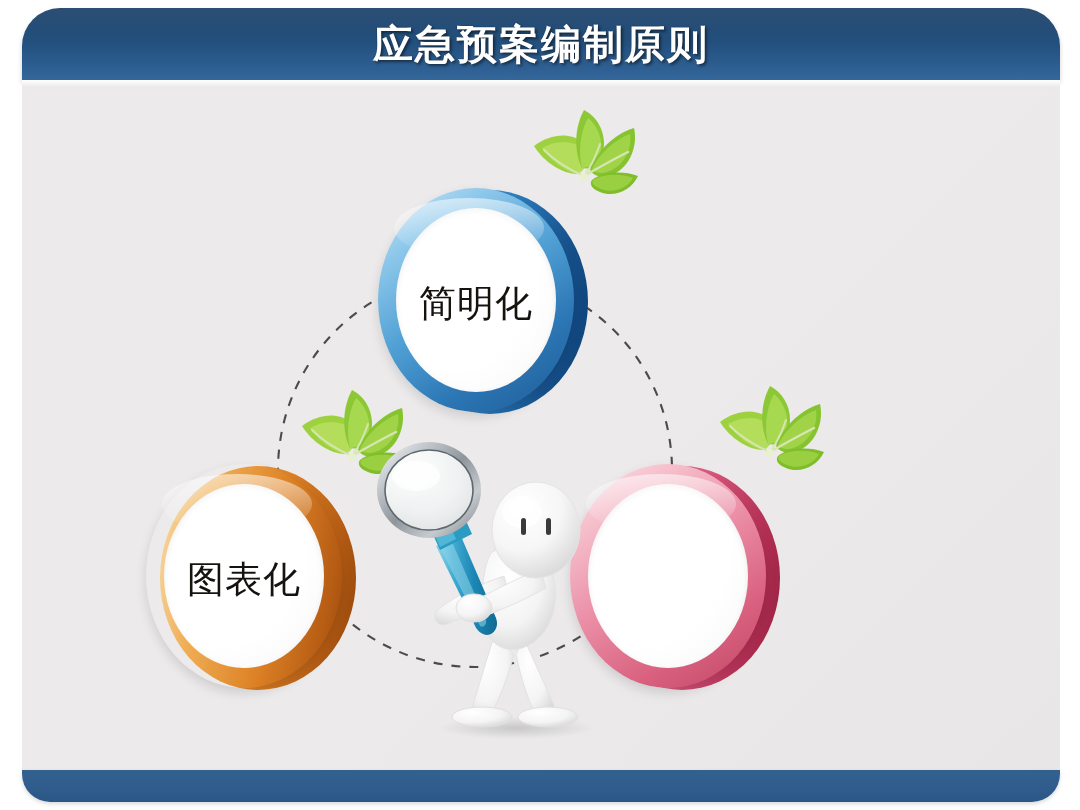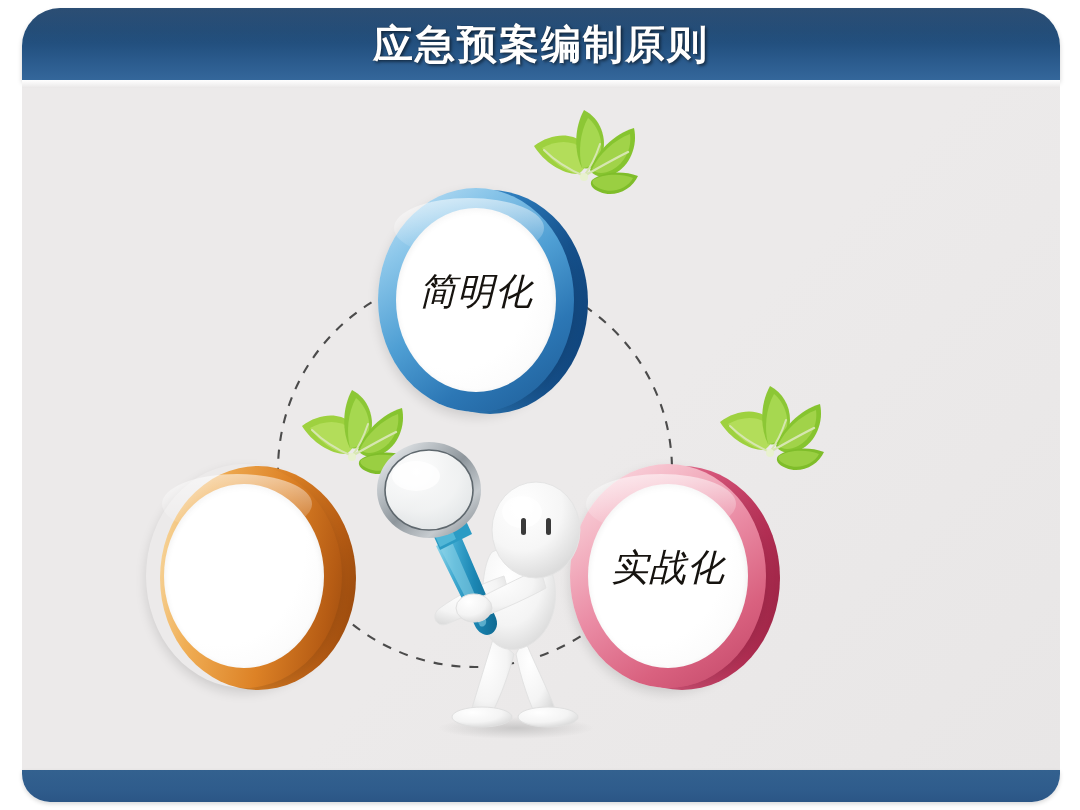--- a/index.html
+++ b/index.html
@@ -141,32 +141,31 @@
     top: 10px;
     width: 150px;
     height: 60px;
     border-radius: 50%;
     background: linear-gradient(180deg, rgba(255,255,255,0.55), rgba(255,255,255,0));
     pointer-events: none;
   }
   .disc .label {
     position: absolute;
     left: 18px;
-    top: 12px;
+    top: 24px;
     width: 160px;
     height: 184px;
     display: flex;
     align-items: center;
     justify-content: center;
     font-size: 37px;
     color: #16130f;
     font-weight: 500;
     letter-spacing: 1px;
     white-space: nowrap;
-    font-style: italic;
   }
 
   
   #disc-blue .side {
     background: linear-gradient(100deg, #9fd0ec 0%, #63aedd 22%, #2e7fc0 52%, #16518c 80%, #0e3f74 100%);
   }
   #disc-blue .ring {
     background: linear-gradient(145deg, #cfe8f8 0%, #8cc7ea 22%, #4f9fd4 48%, #2c77b5 72%, #1d5b95 100%);
   }
 
@@ -240,20 +239,21 @@
         <path d="M80 86 C66 80 52 72 40 60" stroke="#d6e6b0" stroke-width="2" fill="none" stroke-linecap="round"></path>
         <circle cx="80" cy="87" r="4" fill="#e8f1cf"></circle>
       </g>
     </svg>
 
     <div class="disc" id="disc-orange" style="left:124px; top:376px;">
       <div class="side"></div>
       <div class="ring"></div>
       <div class="face"></div>
       <div class="gloss"></div>
+      <div class="label">图表化</div>
     </div>
     <svg class="leaves" style="left:250px; top:282px;" viewBox="0 0 150 120">
       <g>
         <path d="M74 84 C58 84 40 72 30 56 C46 44 66 42 78 52 C88 60 86 76 74 84 Z" fill="#9ed13f"></path>
         <path d="M74 84 C62 82 48 72 38 58 C52 50 68 50 78 58 C86 65 84 78 74 84 Z" fill="#b6df5f" opacity="0.85"></path>
         <path d="M78 78 C70 62 70 38 80 20 C96 28 104 48 98 66 C94 76 86 80 78 78 Z" fill="#8cc735"></path>
         <path d="M78 78 C74 62 76 42 84 28 C94 36 100 52 96 64 C92 73 85 78 78 78 Z" fill="#aada55" opacity="0.85"></path>
         <path d="M86 80 C92 62 110 44 130 38 C134 56 126 76 110 84 C100 89 90 87 86 80 Z" fill="#86c42f"></path>
         <path d="M88 79 C95 64 110 50 126 44 C128 58 121 73 108 80 C100 84 92 84 88 79 Z" fill="#a6d64d" opacity="0.85"></path>
         <path d="M88 90 C98 82 118 80 134 86 C128 100 110 108 96 102 C88 99 85 94 88 90 Z" fill="#7fbd2a"></path>
@@ -263,21 +263,20 @@
         <path d="M80 86 C66 80 52 72 40 60" stroke="#d6e6b0" stroke-width="2" fill="none" stroke-linecap="round"></path>
         <circle cx="80" cy="87" r="4" fill="#e8f1cf"></circle>
       </g>
     </svg>
 
     <div class="disc" id="disc-pink" style="left:548px; top:376px;">
       <div class="side"></div>
       <div class="ring"></div>
       <div class="face"></div>
       <div class="gloss"></div>
-      <div class="label">实战化</div>
     </div>
     <svg class="leaves" style="left:668px; top:278px;" viewBox="0 0 150 120">
       <g>
         <path d="M74 84 C58 84 40 72 30 56 C46 44 66 42 78 52 C88 60 86 76 74 84 Z" fill="#9ed13f"></path>
         <path d="M74 84 C62 82 48 72 38 58 C52 50 68 50 78 58 C86 65 84 78 74 84 Z" fill="#b6df5f" opacity="0.85"></path>
         <path d="M78 78 C70 62 70 38 80 20 C96 28 104 48 98 66 C94 76 86 80 78 78 Z" fill="#8cc735"></path>
         <path d="M78 78 C74 62 76 42 84 28 C94 36 100 52 96 64 C92 73 85 78 78 78 Z" fill="#aada55" opacity="0.85"></path>
         <path d="M86 80 C92 62 110 44 130 38 C134 56 126 76 110 84 C100 89 90 87 86 80 Z" fill="#86c42f"></path>
         <path d="M88 79 C95 64 110 50 126 44 C128 58 121 73 108 80 C100 84 92 84 88 79 Z" fill="#a6d64d" opacity="0.85"></path>
         <path d="M88 90 C98 82 118 80 134 86 C128 100 110 108 96 102 C88 99 85 94 88 90 Z" fill="#7fbd2a"></path>

